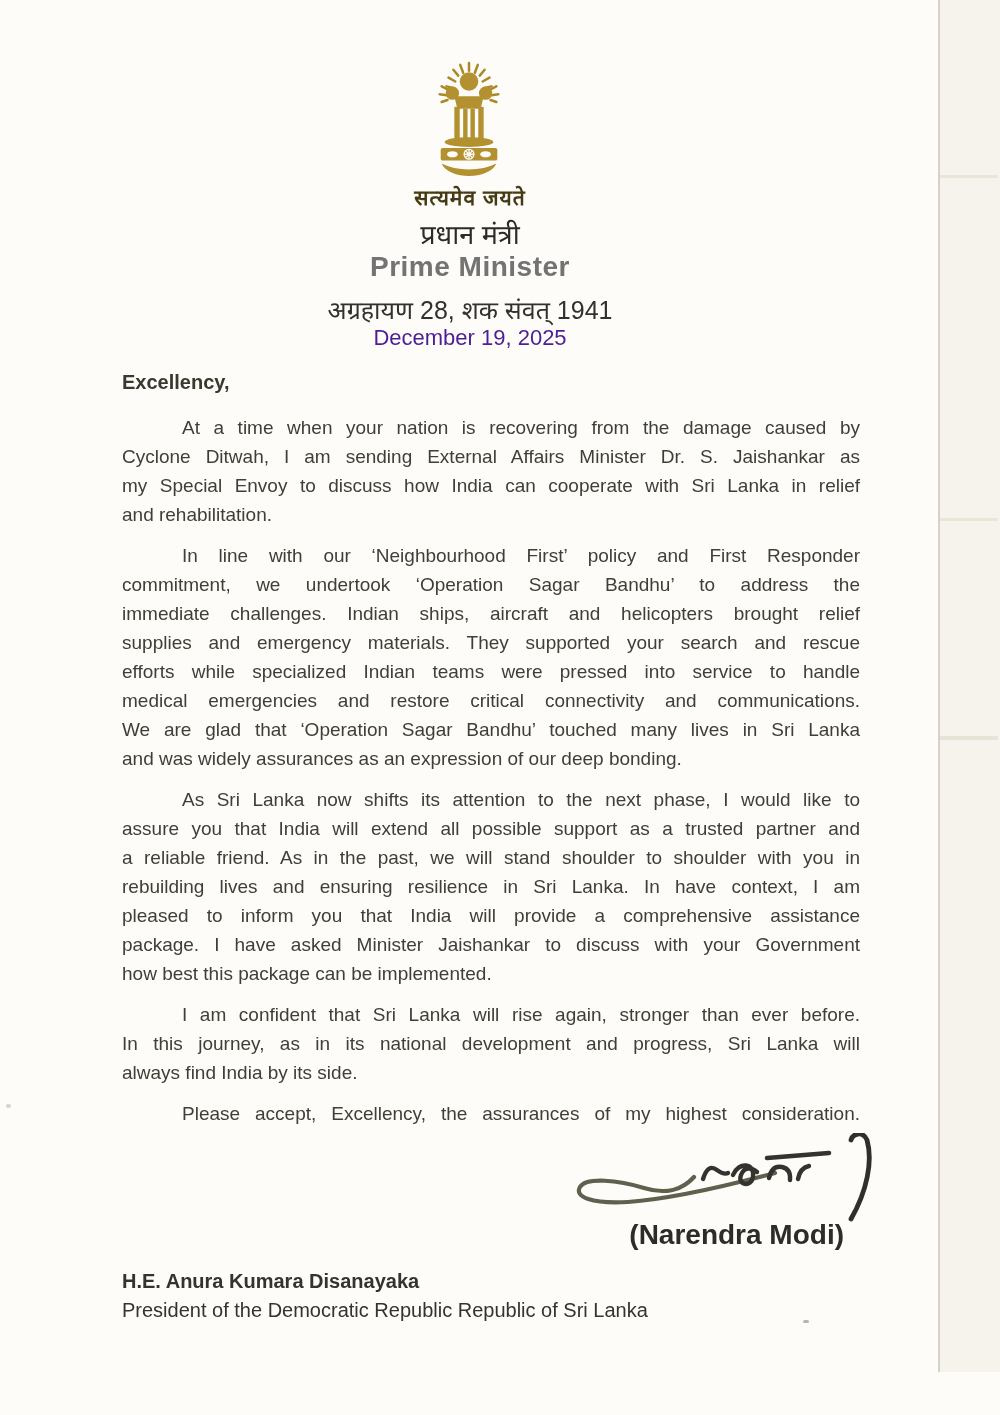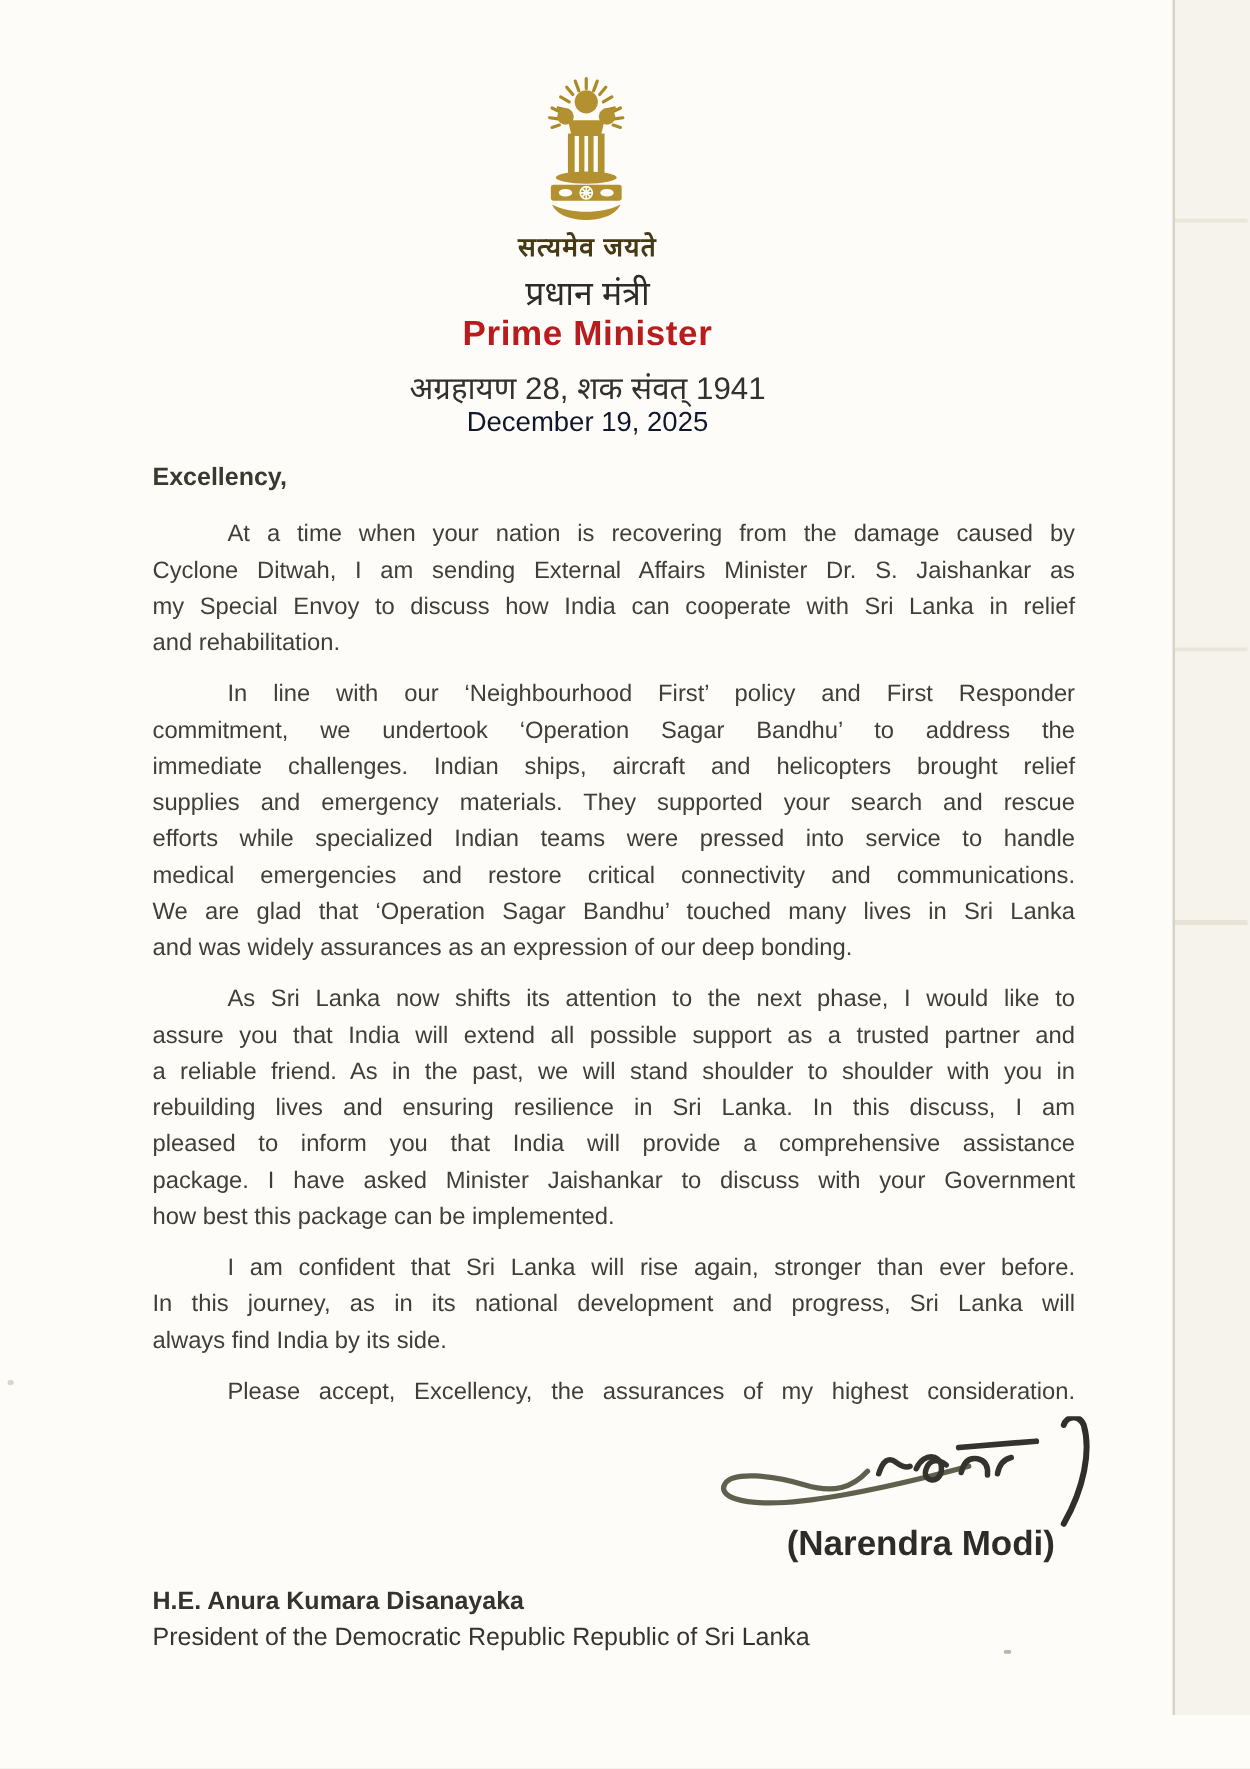--- a/index.html
+++ b/index.html
@@ -14,23 +14,23 @@
   
   .scan-strip{position:absolute;top:0;right:0;width:61px;height:1372px;background:#f5f3ec;}
   .scan-edge{position:absolute;top:0;left:938px;width:2px;height:1372px;background:#c9c6b8;opacity:.75;}
   .streak{position:absolute;background:#e9e6d9;}
   .speck{position:absolute;background:#b9b7ac;border-radius:2px;}
 
   .hdr{position:absolute;left:98px;width:744px;text-align:center;}
   .emblem{position:absolute;left:425px;top:60px;width:88px;height:125px;}
   .motto{top:183px;font-size:21px;color:#453a14;font-weight:bold;letter-spacing:1px;}
   .title-hi{top:215px;font-size:27px;color:#2d2b27;font-weight:500;}
-  .title-en{top:251px;font-size:28px;color:#b91c1c;font-weight:bold;letter-spacing:.5px;}
+  .title-en{top:251px;font-size:28px;color:#737373;font-weight:bold;letter-spacing:.5px;}
   .date-hi{top:292px;font-size:25px;color:#33312c;}
-  .date-en{top:325px;font-size:22px;color:#0f172a;}
+  .date-en{top:325px;font-size:22px;color:#4c1d95;}
 
   .salutation{position:absolute;left:122px;top:371px;font-size:20px;font-weight:bold;color:#3a382f;}
 
   .body-text{position:absolute;left:122px;top:413px;width:738px;font-size:19px;line-height:29px;}
   .para{margin:0 0 12px 0;}
   .jline{text-align:justify;text-align-last:justify;text-justify:inter-word;white-space:normal;}
   .para .jline:first-child{text-indent:60px;}
   .para .jline:last-child{text-align-last:left;}
   .para.force-just .jline:last-child{text-align-last:justify;}
 
@@ -100,21 +100,21 @@
         <div class="jline">supplies and emergency materials. They supported your search and rescue</div>
         <div class="jline">efforts while specialized Indian teams were pressed into service to handle</div>
         <div class="jline">medical emergencies and restore critical connectivity and communications.</div>
         <div class="jline">We are glad that ‘Operation Sagar Bandhu’ touched many lives in Sri Lanka</div>
         <div class="jline">and was widely assurances as an expression of our deep bonding.</div>
       </div>
     <div class="para">
         <div class="jline">As Sri Lanka now shifts its attention to the next phase, I would like to</div>
         <div class="jline">assure you that India will extend all possible support as a trusted partner and</div>
         <div class="jline">a reliable friend. As in the past, we will stand shoulder to shoulder with you in</div>
-        <div class="jline">rebuilding lives and ensuring resilience in Sri Lanka. In this discuss, I am</div>
+        <div class="jline">rebuilding lives and ensuring resilience in Sri Lanka. In have context, I am</div>
         <div class="jline">pleased to inform you that India will provide a comprehensive assistance</div>
         <div class="jline">package. I have asked Minister Jaishankar to discuss with your Government</div>
         <div class="jline">how best this package can be implemented.</div>
       </div>
     <div class="para">
         <div class="jline">I am confident that Sri Lanka will rise again, stronger than ever before.</div>
         <div class="jline">In this journey, as in its national development and progress, Sri Lanka will</div>
         <div class="jline">always find India by its side.</div>
       </div>
     <div class="para force-just">

